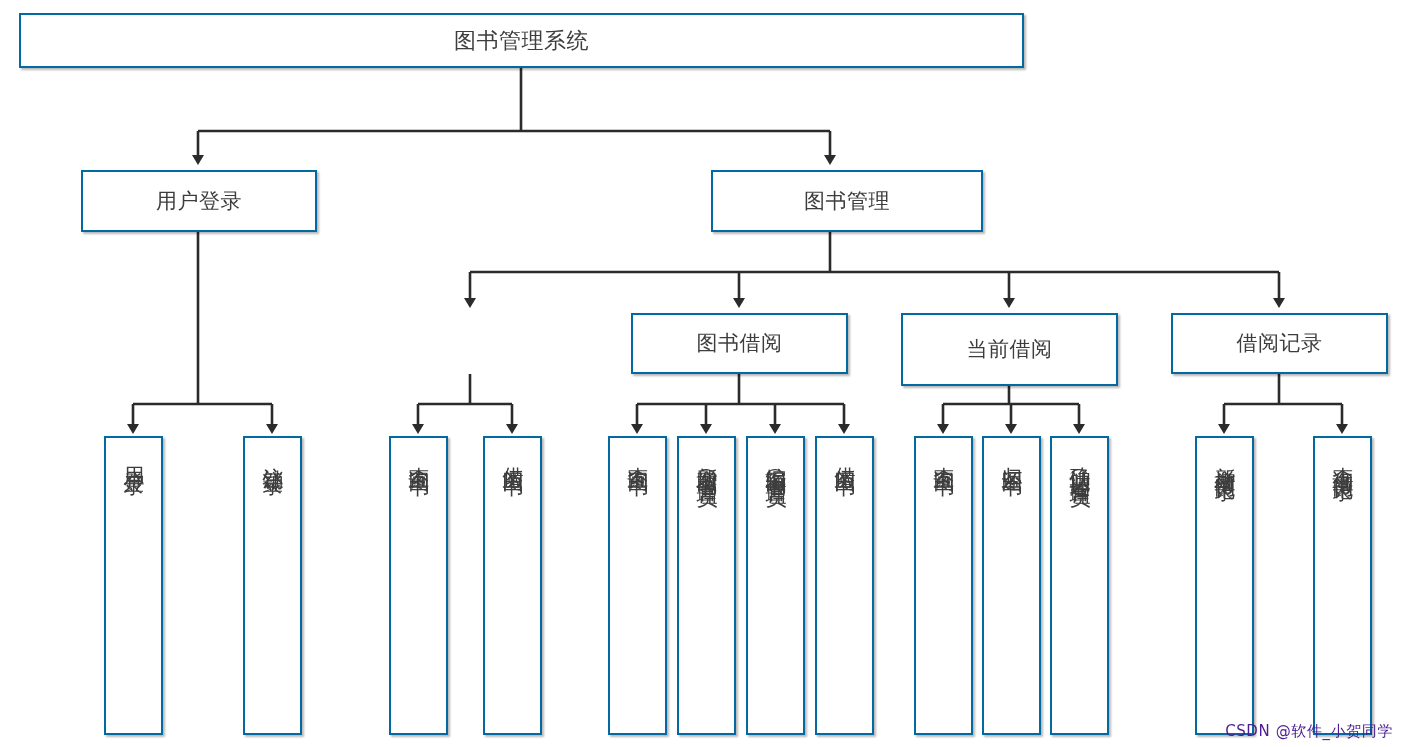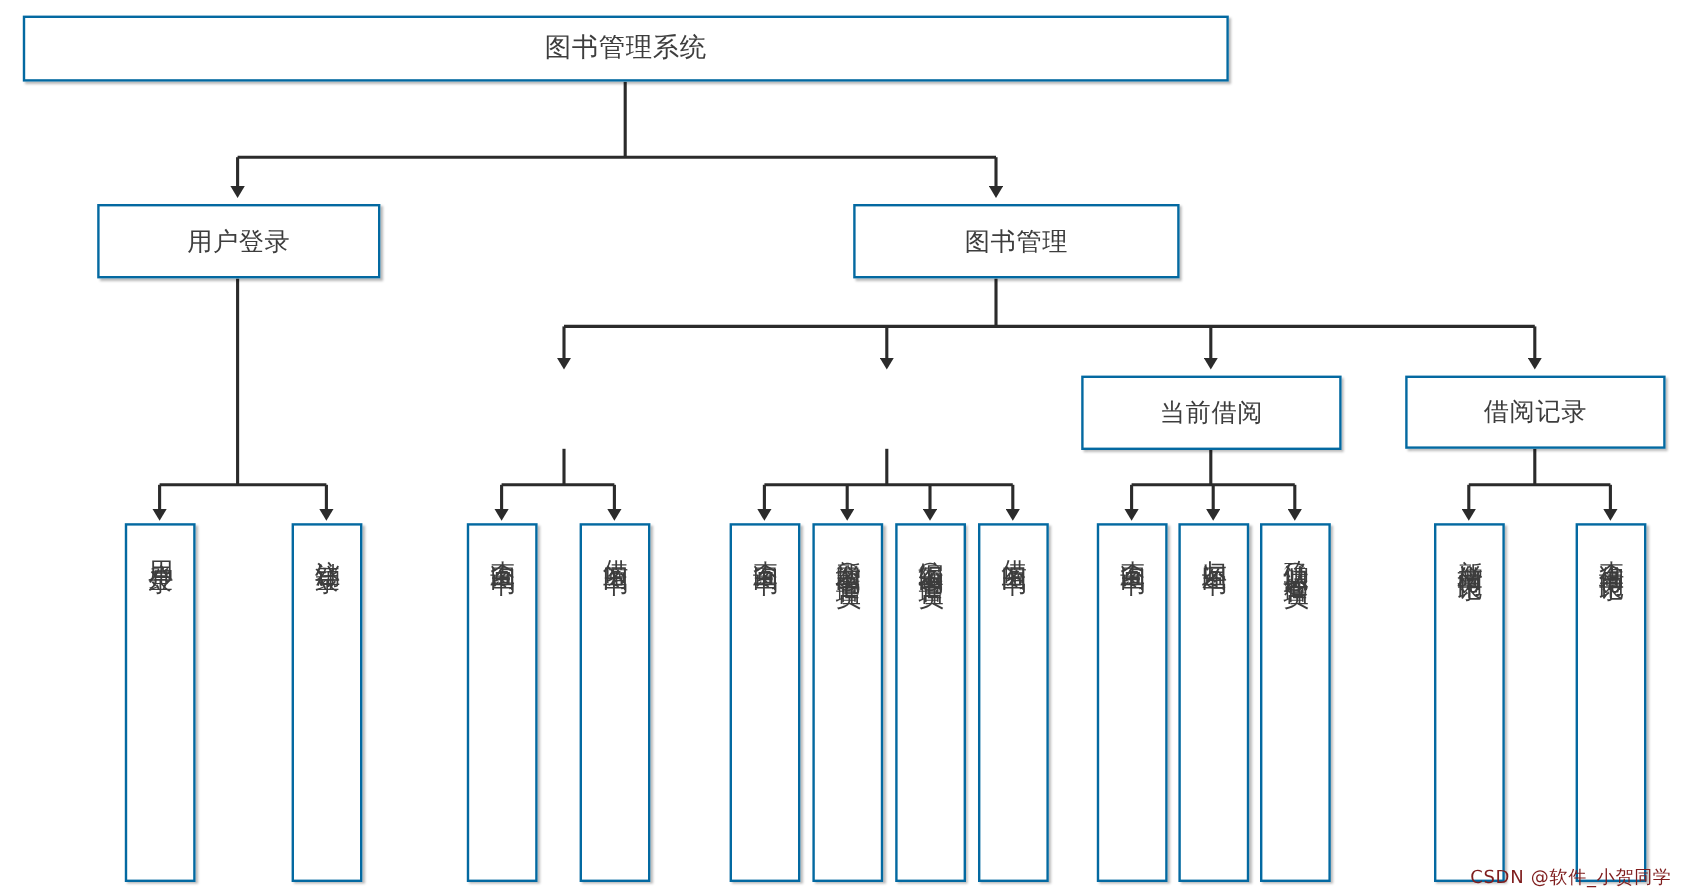--- a/index.html
+++ b/index.html
@@ -58,21 +58,21 @@
     letter-spacing: 3px;
     line-height: 1;
     white-space: nowrap;
   }
   .node.root .label { font-size: 22px; }
   .watermark {
     position: absolute;
     right: 12px;
     bottom: 6px;
     font-size: 15px;
-    color: #7f1d1d;
+    color: #4c1d95;
     letter-spacing: 0.6px;
     z-index: 5;
     white-space: nowrap;
   }
 </style>
 </head>
 <body>
 
 <div id="diagram-root">
 
@@ -130,21 +130,24 @@
     <span class="label">图书管理系统</span>
   </div>
 
   <div class="node" style="left:81px; top:170px; width:236px; height:62px;">
     <span class="label">用户登录</span>
   </div>
   <div class="node" style="left:711px; top:170px; width:272px; height:62px;">
     <span class="label">图书管理</span>
   </div>
 
-  <div class="node" style="left:901px; top:313px; width:217px; height:62px;">
+  <div class="node" style="left:631px; top:313px; width:217px; height:61px;">
+    <span class="label">图书借阅</span>
+  </div>
+  <div class="node" style="left:901px; top:313px; width:217px; height:73px;">
     <span class="label">当前借阅</span>
   </div>
   <div class="node" style="left:1171px; top:313px; width:217px; height:61px;">
     <span class="label">借阅记录</span>
   </div>
 
   <div class="node vertical" style="left:104px; top:436px; width:59px; height:299px;">
     <span class="label">用户登录</span>
   </div>
   <div class="node vertical" style="left:243px; top:436px; width:59px; height:299px;">

